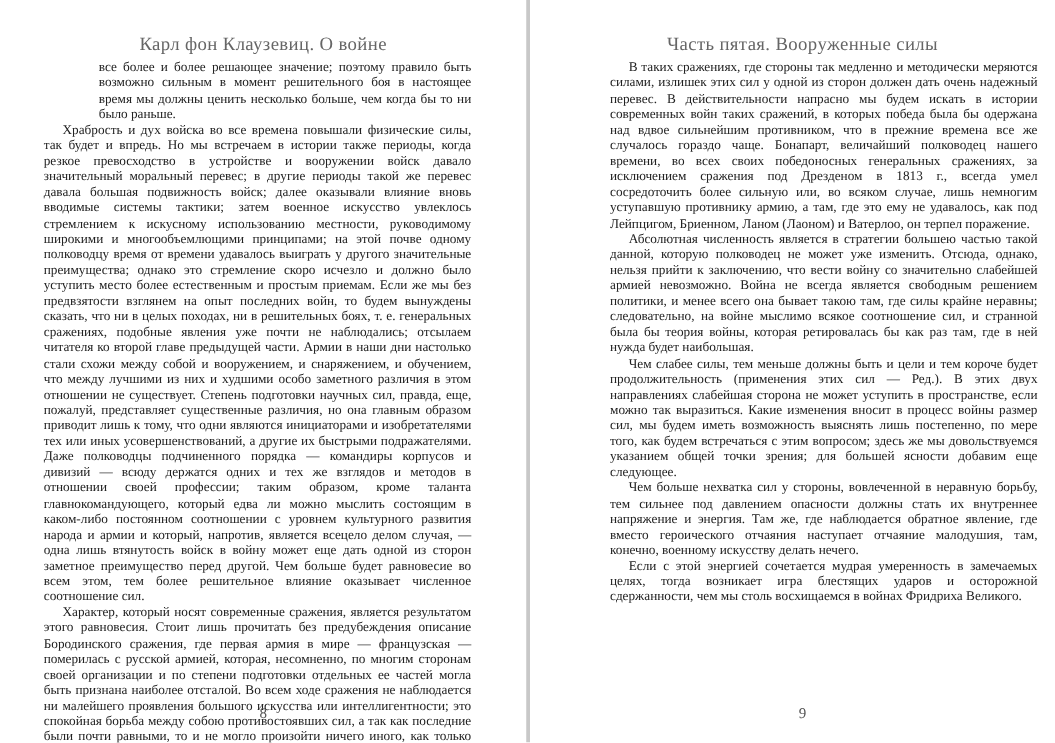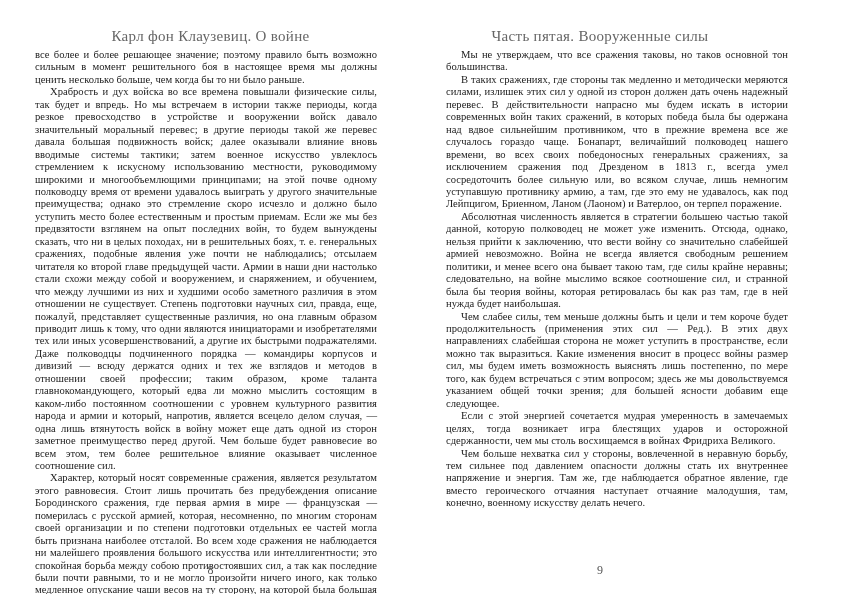--- a/index.html
+++ b/index.html
@@ -1,29 +1,29 @@
 <!DOCTYPE html>
 <html><head>
 <meta charset="utf-8">
 <style>
   html, body { margin:0; padding:0; background:#ffffff; }
   body { width:844px; height:594px; position:relative; overflow:hidden;
          font-family:"DejaVu Serif","Liberation Serif",serif; color:#1e1e1e; }
   .page { position:absolute; top:0; height:594px; background:#fff; }
   .page.left { left:0; width:421px; }
-  .page.right { left:402px; width:396px;text-decoration:underline; }
+  .page.right { left:444px; width:396px;text-decoration:underline; }
   .divider { position:absolute; left:421px; top:0; width:3px; height:594px; background:#c8c8c8; }
   .running-head { position:absolute; top:28px; left:0; right:0; text-align:center;
                   font-family:"Liberation Serif",serif; font-size:15px; color:#666; letter-spacing:0.3px; }
   .text { position:absolute; top:49px; font-family:"Liberation Serif",serif;
           font-size:10.6px; line-height:12.45px; text-align:justify; color:#222; }
   .page.left .text { left:35px; width:342px; }
   .page.right .text { left:44px; width:342px; }
   .text p { margin:0; text-indent:15px; }
-  .text p.cont { text-indent:0; }
+  .text p.cont { text-indent:0;margin-left:44px; }
   .folio { position:absolute; top:563px; left:0; right:0; text-align:center;
            font-family:"Liberation Serif",serif; font-size:12px; color:#555; }
 </style>
 </head>
 <body>
 
 <div class="page left">
   <div class="running-head">Карл фон Клаузевиц. О войне</div>
   <div class="text">
     <p class="cont">все более и более решающее значение; поэтому правило быть возможно сильным в момент решительного боя в настоящее время мы должны ценить несколько больше, чем когда бы то ни было раньше.</p>
@@ -31,21 +31,20 @@
     <p>Характер, который носят современные сражения, является результатом этого равновесия. Стоит лишь прочитать без предубеждения описание Бородинского сражения, где первая армия в мире — французская — померилась с русской армией, которая, несомненно, по многим сторонам своей организации и по степени подготовки отдельных ее частей могла быть признана наиболее отсталой. Во всем ходе сражения не наблюдается ни малейшего проявления большого искусства или интеллигентности; это спокойная борьба между собою противостоявших сил, а так как последние были почти равными, то и не могло произойти ничего иного, как только медленное опускание чаши весов на ту сторону, на которой была большая энергия в руководстве и больший боевой опыт</p>
   </div>
   <div class="folio">8</div>
 </div>
 
 <div class="divider"></div>
 
 <div class="page right">
   <div class="running-head">Часть пятая. Вооруженные силы</div>
   <div class="text">
-    <p>Мы не утверждаем, что все сражения таковы, но таков основной тон большинства.</p>
     <p>В таких сражениях, где стороны так медленно и методически меряются силами, излишек этих сил у одной из сторон должен дать очень надежный перевес. В действительности напрасно мы будем искать в истории современных войн таких сражений, в которых победа была бы одержана над вдвое сильнейшим противником, что в прежние времена все же случалось гораздо чаще. Бонапарт, величайший полководец нашего времени, во всех своих победоносных генеральных сражениях, за исключением сражения под Дрезденом в 1813 г., всегда умел сосредоточить более сильную или, во всяком случае, лишь немногим уступавшую противнику армию, а там, где это ему не удавалось, как под Лейпцигом, Бриенном, Ланом (Лаоном) и Ватерлоо, он терпел поражение.</p>
     <p>Абсолютная численность является в стратегии большею частью такой данной, которую полководец не может уже изменить. Отсюда, однако, нельзя прийти к заключению, что вести войну со значительно слабейшей армией невозможно. Война не всегда является свободным решением политики, и менее всего она бывает такою там, где силы крайне неравны; следовательно, на войне мыслимо всякое соотношение сил, и странной была бы теория войны, которая ретировалась бы как раз там, где в ней нужда будет наибольшая.</p>
     <p>Чем слабее силы, тем меньше должны быть и цели и тем короче будет продолжительность (применения этих сил — Ред.). В этих двух направлениях слабейшая сторона не может уступить в пространстве, если можно так выразиться. Какие изменения вносит в процесс войны размер сил, мы будем иметь возможность выяснять лишь постепенно, по мере того, как будем встречаться с этим вопросом; здесь же мы довольствуемся указанием общей точки зрения; для большей ясности добавим еще следующее.</p>
+    <p>Чем больше нехватка сил у стороны, вовлеченной в неравную борьбу, тем сильнее под давлением опасности должны стать их внутреннее напряжение и энергия. Там же, где наблюдается обратное явление, где вместо героического отчаяния наступает отчаяние малодушия, там, конечно, военному искусству делать нечего.</p>
     <p>Если с этой энергией сочетается мудрая умеренность в замечаемых целях, тогда возникает игра блестящих ударов и осторожной сдержанности, чем мы столь восхищаемся в войнах Фридриха Великого.</p>
-    <p>Чем больше нехватка сил у стороны, вовлеченной в неравную борьбу, тем сильнее под давлением опасности должны стать их внутреннее напряжение и энергия. Там же, где наблюдается обратное явление, где вместо героического отчаяния наступает отчаяние малодушия, там, конечно, военному искусству делать нечего.</p>
   </div>
   <div class="folio">9</div>
 </div>
 
 </body></html>

